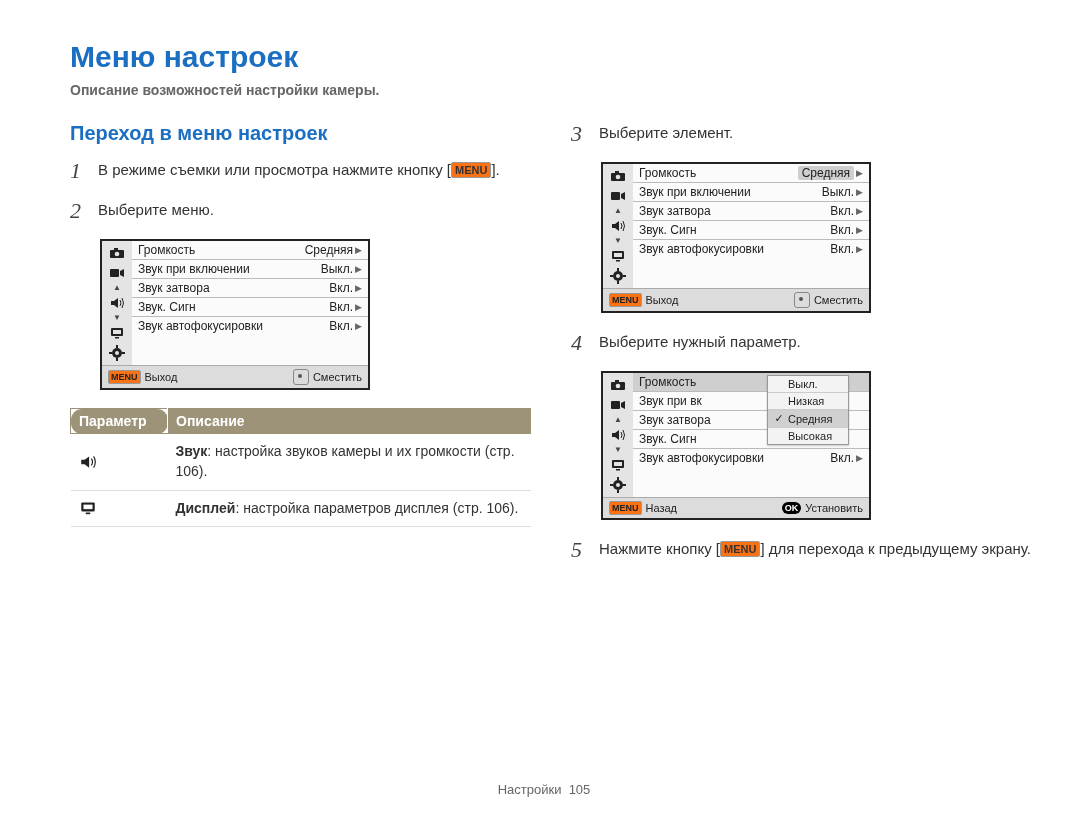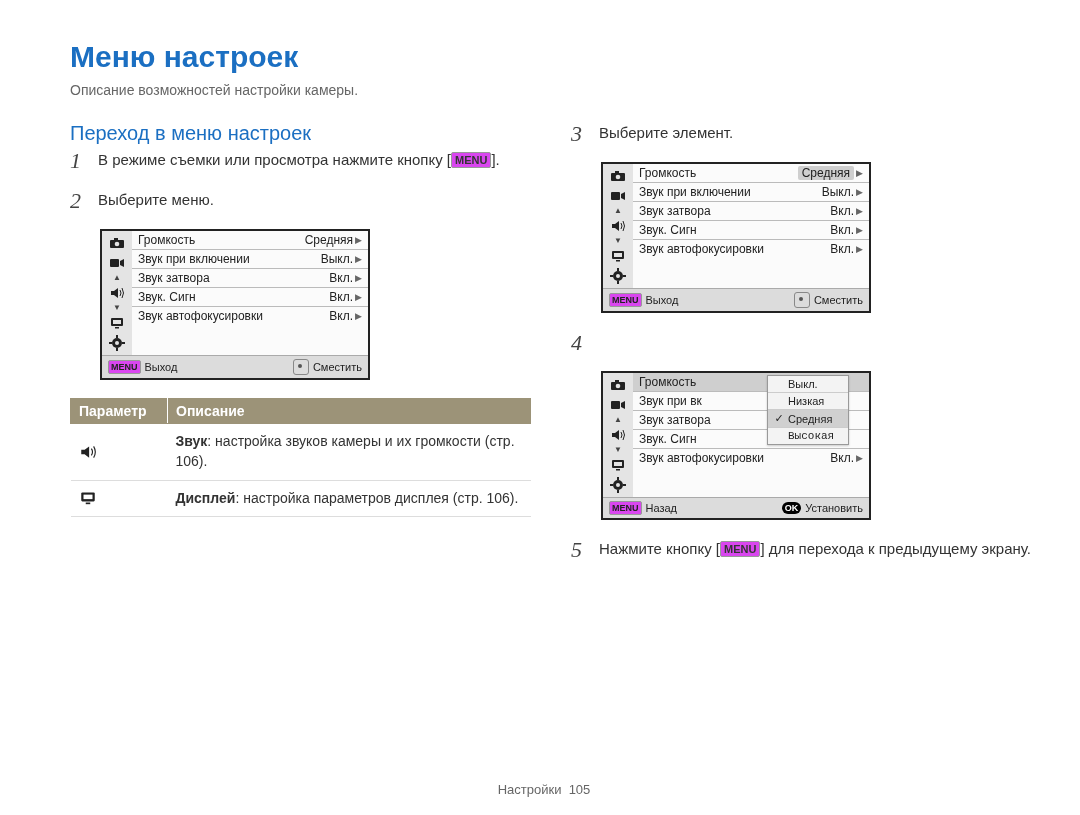--- a/index.html
+++ b/index.html
@@ -20,34 +20,35 @@
   h1.page-title {
     color: #1b6fc2;
     font-size: 30px;
     font-weight: bold;
     margin: 0 0 8px 0;
   }
   .subtitle {
     color: #666;
     font-size: 14px;
     margin-bottom: 24px;
+    font-weight: bold;
   }
   .columns {
     display: flex;
     gap: 40px;
   }
   .col {
     flex: 1;
     min-width: 0;
   }
   h2.section-title {
     color: #1b6fc2;
     font-size: 20px;
-    font-weight: normal;
-    margin: 0 0 4px 0;
+    font-weight: bold;
+    margin: 0 0 14px 0;
   }
   .step {
     display: flex;
     align-items: flex-start;
     gap: 10px;
     margin-bottom: 16px;
     font-size: 15px;
     color: #333;
     line-height: 1.5;
   }
@@ -60,21 +61,21 @@
     flex: 0 0 auto;
     line-height: 1.1;
   }
   .menu-badge {
     display: inline-block;
     border: 1px solid #999;
     border-radius: 2px;
     padding: 0 3px;
     font-size: 11px;
     font-weight: bold;
-    background: #d946ef;
+    background: #f97316;
     line-height: 14px;
     vertical-align: 1px;
   }
   .menu-badge.small { font-size: 9px; padding: 0 2px; line-height: 12px; }
   .ok-badge {
     display: inline-block;
     background: #000;
     color: #fff;
     border-radius: 6px;
     font-size: 9px;
@@ -174,21 +175,21 @@
     box-shadow: 0 1px 2px rgba(0,0,0,0.2);
   }
   .vol-panel div {
     padding: 2px 6px;
     border-bottom: 1px solid #ccc;
     font-size: 11px;
     display: flex;
     align-items: center;
     gap: 4px;
   }
-  .vol-panel div:last-child { border-bottom: none; font-family: Liberation Mono, monospace; }
+  .vol-panel div:last-child { border-bottom: none; }
   .vol-panel div.sel { background: #d0d0d0; }
   .vol-panel .chk {
     width: 10px; display: inline-block; text-align: center;
   }
 
   
   table.param {
     border-collapse: collapse;
     width: 100%;
     font-size: 14px;
@@ -198,20 +199,21 @@
     background: #9c9378;
     color: #fff;
     font-weight: bold;
     text-align: left;
     padding: 4px 8px;
     border: 1px solid #9c9378;
   }
   table.param th:first-child {
     width: 80px;
     border-right: 1px solid #fff;
+    border-radius: 11px;
   }
   table.param td {
     padding: 8px;
     vertical-align: top;
     border-bottom: 1px solid #ddd;
     color: #333;
     line-height: 1.4;
   }
   table.param td:first-child {
     text-align: center;
@@ -482,20 +484,21 @@
             </span>
           <span>
               <span class="joy-icon"></span> 
               <span>Сместить</span>
             </span>
         </div>
       </div>
 
       <div class="step">
         <div class="step-num">4</div>
+        <div>Выберите нужный параметр.</div>
       </div>
 
       <div class="lcd dropdown">
         <div class="lcd-body">
           <div class="lcd-left">
             <span class="side-ic cam-ic">
                 <svg width="16" height="12" viewBox="0 0 16 12">
                   <rect x="1" y="3" width="14" height="8" rx="1" fill="#222"></rect>
                   <rect x="5" y="1" width="4" height="3" fill="#222"></rect>
                   <circle cx="8" cy="7" r="2.3" fill="#e4e4e4"></circle>

